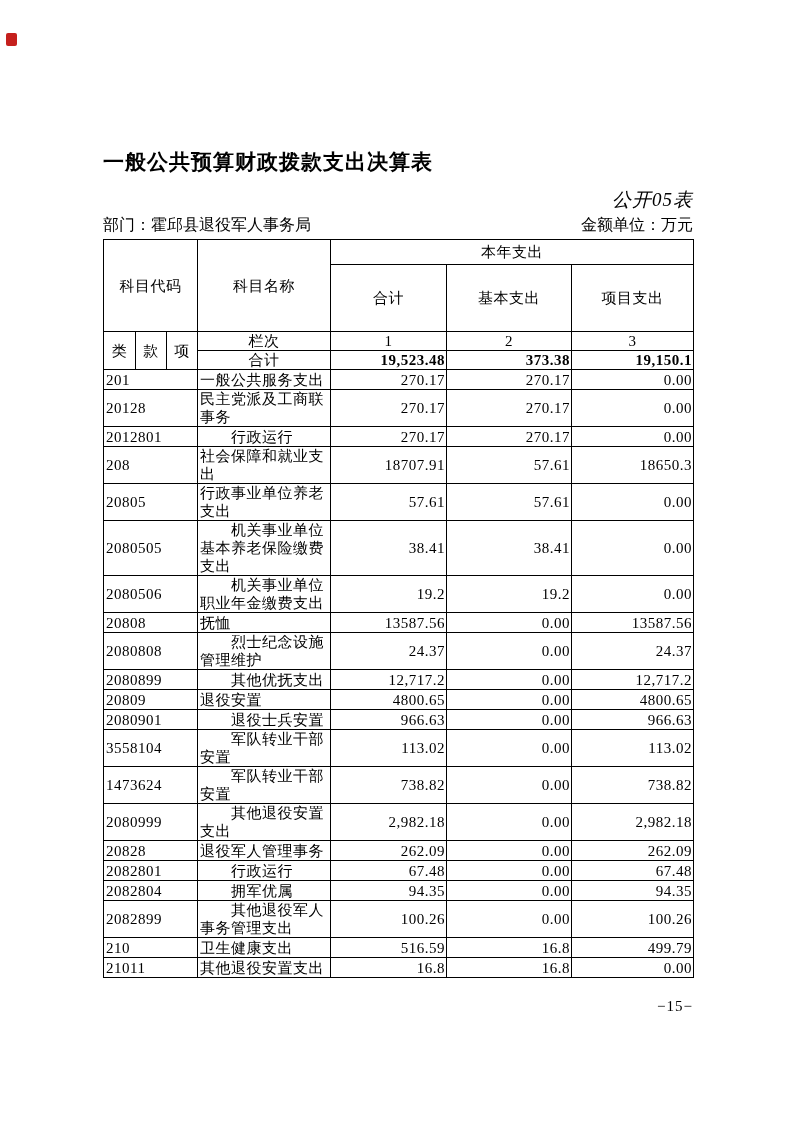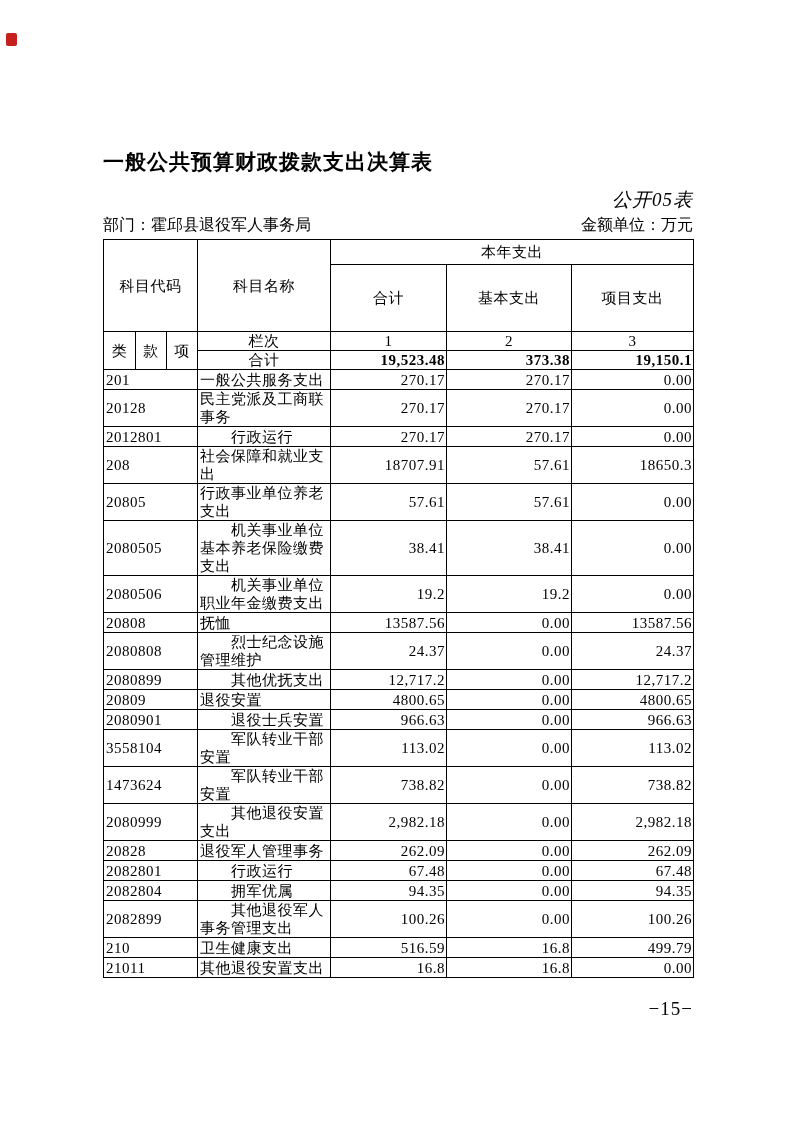--- a/index.html
+++ b/index.html
@@ -29,21 +29,21 @@
     letter-spacing:0.5px;overflow:hidden;
   }
   tr.hdrA td{height:24px;}
   tr.hdrB td{height:66px;}
   tr.mini td{height:18px;}
   tbody td{height:19px;}
   .budget-table td.code{text-align:left;margin-top:48px;}
   .budget-table td.name{text-align:left;}
   .budget-table td.num{text-align:right;padding:0 1px 0 0;}
   .bold{font-weight:bold;}
-  .page-num{margin-top:20px;text-align:right;font-size:19px;letter-spacing:1px;}
+  .page-num{margin-top:20px;text-align:right;font-size:15px;letter-spacing:1px;}
 </style>
 </head>
 <body>
 
 <div class="page">
   <div class="red-mark"></div>
   <div class="content">
 
     <h1 class="title">一般公共预算财政拨款支出决算表</h1>
 

